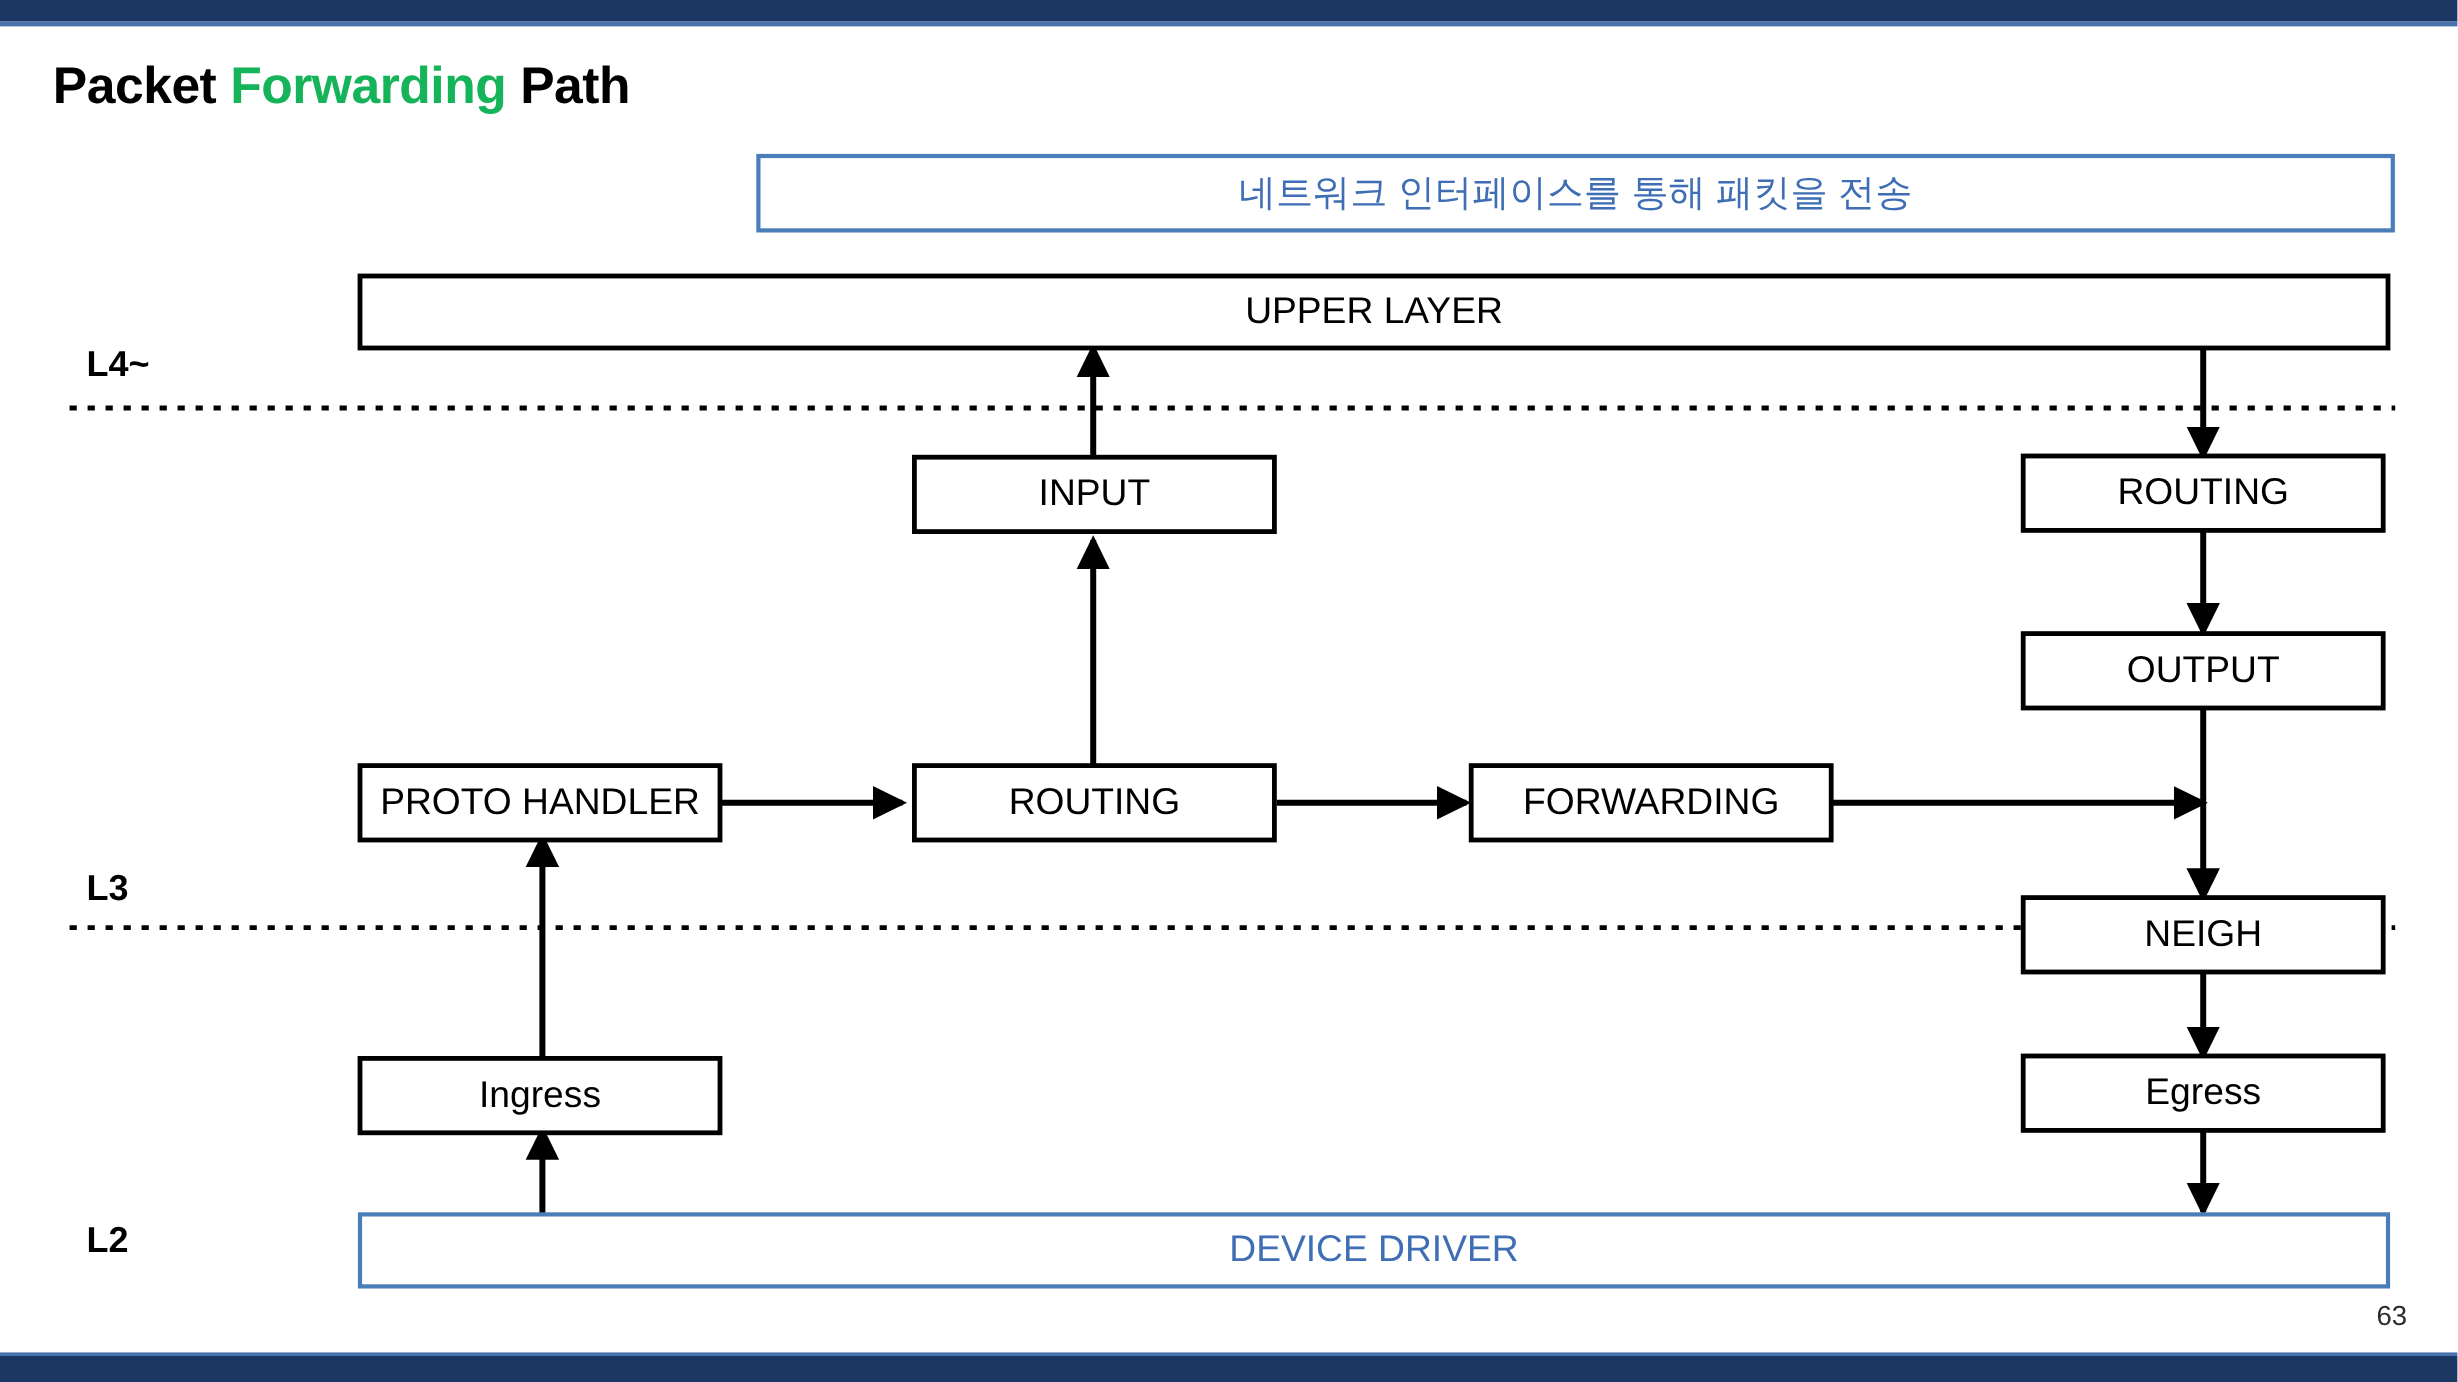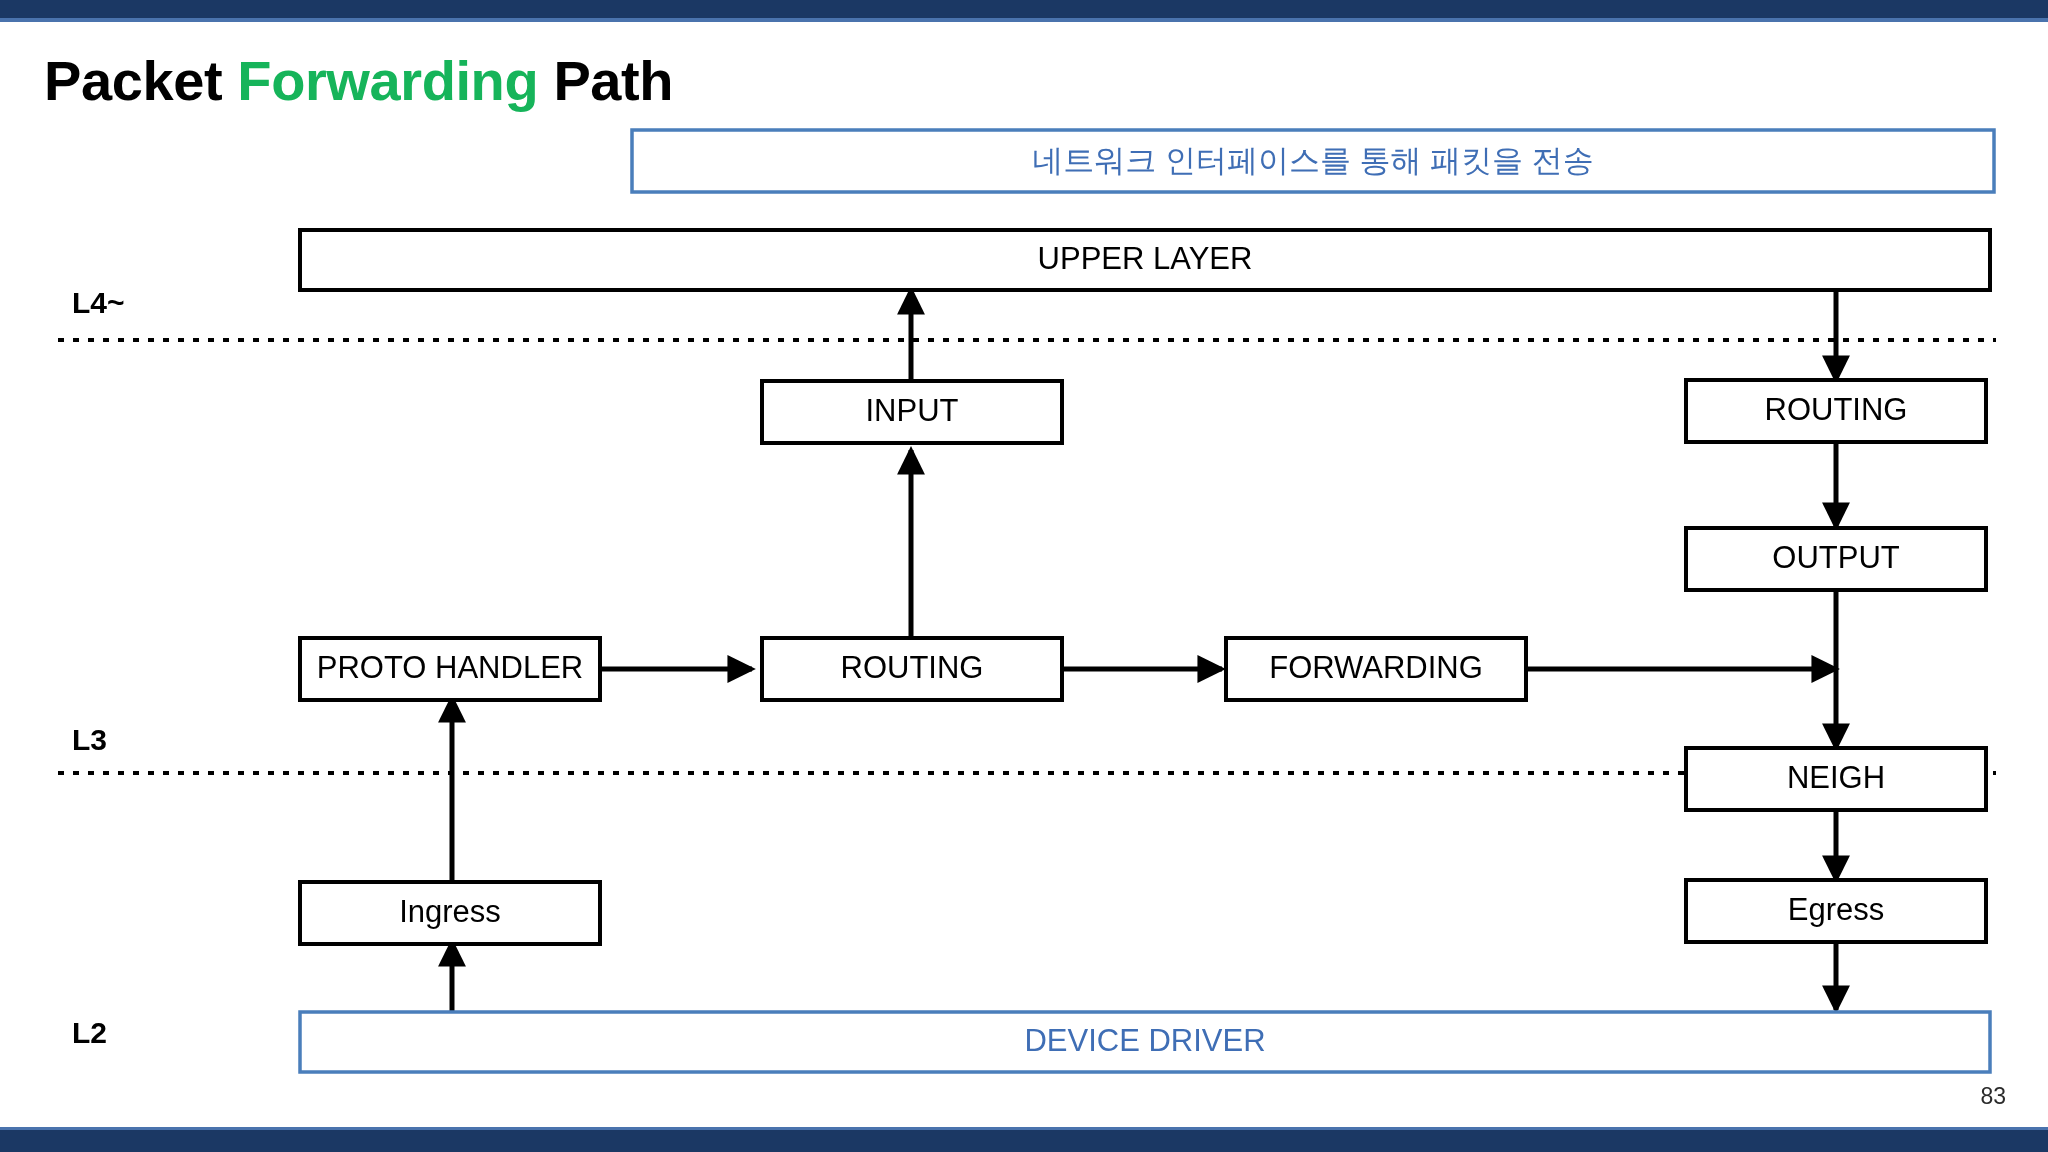--- a/index.html
+++ b/index.html
@@ -38,21 +38,21 @@
     position: absolute;
     left: 0; bottom: 22px;
     width: 2048px; height: 3px;
     background: #4a73ad;
   }
 
   
   #slide-title {
     position: absolute;
     left: 44px; top: 48px;
-    font-size: 56px;
+    font-size: 43px;
     font-weight: bold;
     letter-spacing: -0.4px;
     color: #000000;
     white-space: nowrap;
   }
   #slide-title .accent { color: #16b45a; }
 
   
   #page-number {
     position: absolute;
@@ -83,21 +83,21 @@
 </head>
 <body>
 
 <div id="top-bar"></div>
 <div id="top-bar-accent"></div>
 <div id="bottom-bar"></div>
 <div id="bottom-bar-accent"></div>
 
 <div id="slide-title"><span>Packet </span><span class="accent">Forwarding</span><span> Path</span></div>
 
-<div id="page-number">83</div>
+<div id="page-number">63</div>
 
 <svg id="diagram" viewBox="0 0 2048 1152">
 
   <line class="divider" x1="58" y1="340" x2="1996" y2="340"></line>
   <line class="divider" x1="58" y1="773" x2="1996" y2="773"></line>
 
   <text class="layer-label" x="72" y="305">L4~</text>
   <text class="layer-label" x="72" y="742">L3</text>
   <text class="layer-label" x="72" y="1035">L2</text>
 

